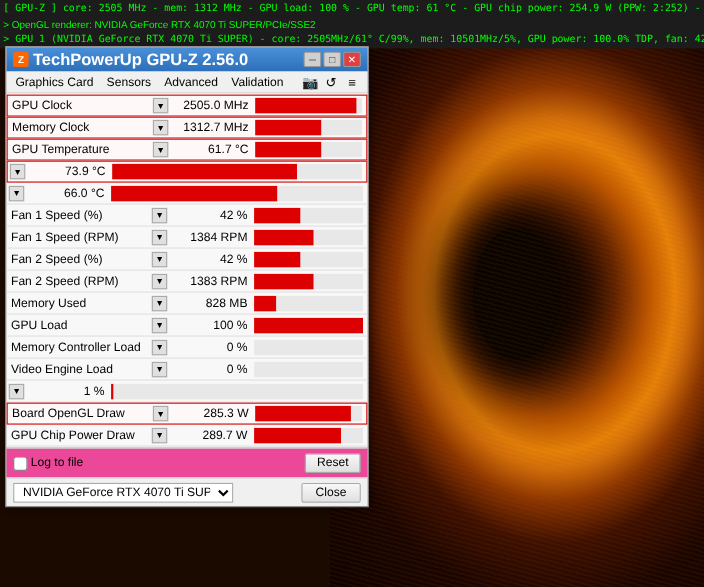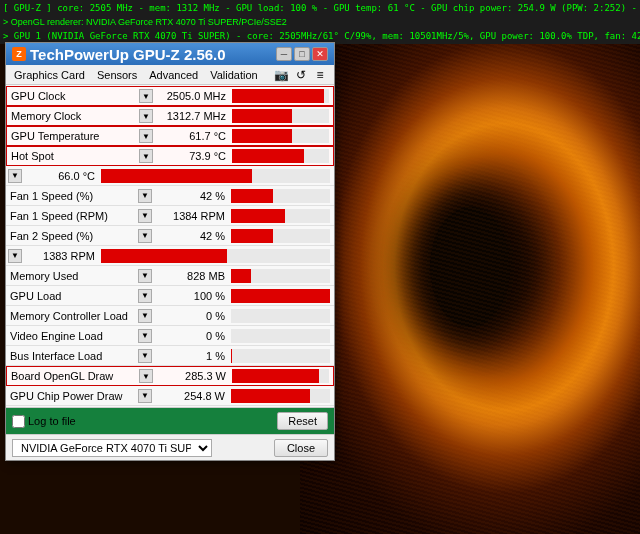--- a/index.html
+++ b/index.html
@@ -253,21 +253,21 @@
     .bar-fill {
       height: 100%;
       background: #dd0000;
       position: absolute;
       left: 0;
       top: 0;
     }
 
     
     .bottom-area {
-      background: #15803d;
+      background: #ec4899;
       border-top: 1px solid #ccc;
       padding: 4px 6px;
       display: flex;
       align-items: center;
       justify-content: space-between;
     }
     .log-checkbox {
       display: flex;
       align-items: center;
       gap: 3px;
@@ -369,21 +369,20 @@
       </div>
       <div class="sensor-row highlighted">
         <span class="sensor-name">GPU Temperature</span>
         <div class="sensor-dropdown">▼</div>
         <span class="sensor-value">61.7 °C</span>
         <div class="bar-container">
           <div class="bar-fill " style="width: 62%;"></div>
         </div>
       </div>
       <div class="sensor-row highlighted">
-        <span class="sensor-name">Hot Spot</span>
         <div class="sensor-dropdown">▼</div>
         <span class="sensor-value">73.9 °C</span>
         <div class="bar-container">
           <div class="bar-fill " style="width: 74%;"></div>
         </div>
       </div>
       <div class="sensor-row">
         <div class="sensor-dropdown">▼</div>
         <span class="sensor-value">66.0 °C</span>
         <div class="bar-container">
@@ -408,20 +407,21 @@
       </div>
       <div class="sensor-row">
         <span class="sensor-name">Fan 2 Speed (%)</span>
         <div class="sensor-dropdown">▼</div>
         <span class="sensor-value">42 %</span>
         <div class="bar-container">
           <div class="bar-fill " style="width: 42%;"></div>
         </div>
       </div>
       <div class="sensor-row">
+        <span class="sensor-name">Fan 2 Speed (RPM)</span>
         <div class="sensor-dropdown">▼</div>
         <span class="sensor-value">1383 RPM</span>
         <div class="bar-container">
           <div class="bar-fill " style="width: 55%;"></div>
         </div>
       </div>
       <div class="sensor-row">
         <span class="sensor-name">Memory Used</span>
         <div class="sensor-dropdown">▼</div>
         <span class="sensor-value">828 MB</span>
@@ -447,39 +447,38 @@
       </div>
       <div class="sensor-row">
         <span class="sensor-name">Video Engine Load</span>
         <div class="sensor-dropdown">▼</div>
         <span class="sensor-value">0 %</span>
         <div class="bar-container">
           <div class="bar-fill " style="width: 0%;"></div>
         </div>
       </div>
       <div class="sensor-row">
-        <span class="sensor-name">Bus Interface Load</span>
         <div class="sensor-dropdown">▼</div>
         <span class="sensor-value">1 %</span>
         <div class="bar-container">
           <div class="bar-fill " style="width: 1%;"></div>
         </div>
       </div>
       <div class="sensor-row highlighted">
         <span class="sensor-name">Board OpenGL Draw</span>
         <div class="sensor-dropdown">▼</div>
         <span class="sensor-value">285.3 W</span>
         <div class="bar-container">
           <div class="bar-fill " style="width: 90%;"></div>
         </div>
       </div>
       <div class="sensor-row">
         <span class="sensor-name">GPU Chip Power Draw</span>
         <div class="sensor-dropdown">▼</div>
-        <span class="sensor-value">254.8 W</span>
+        <span class="sensor-value">289.7 W</span>
         <div class="bar-container">
           <div class="bar-fill " style="width: 80%;"></div>
         </div>
       </div>
     </div>
 
   <div class="bottom-area">
     <div class="log-checkbox">
       <input type="checkbox" style="">
       <label>Log to file</label>

